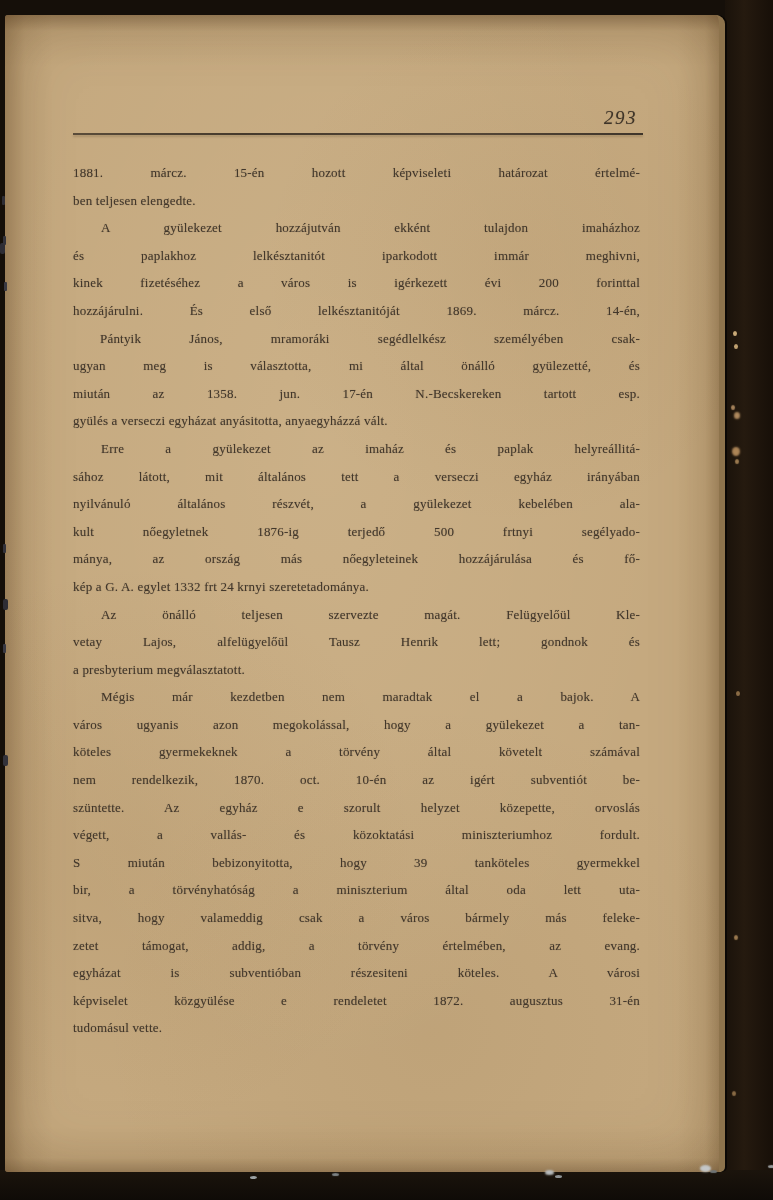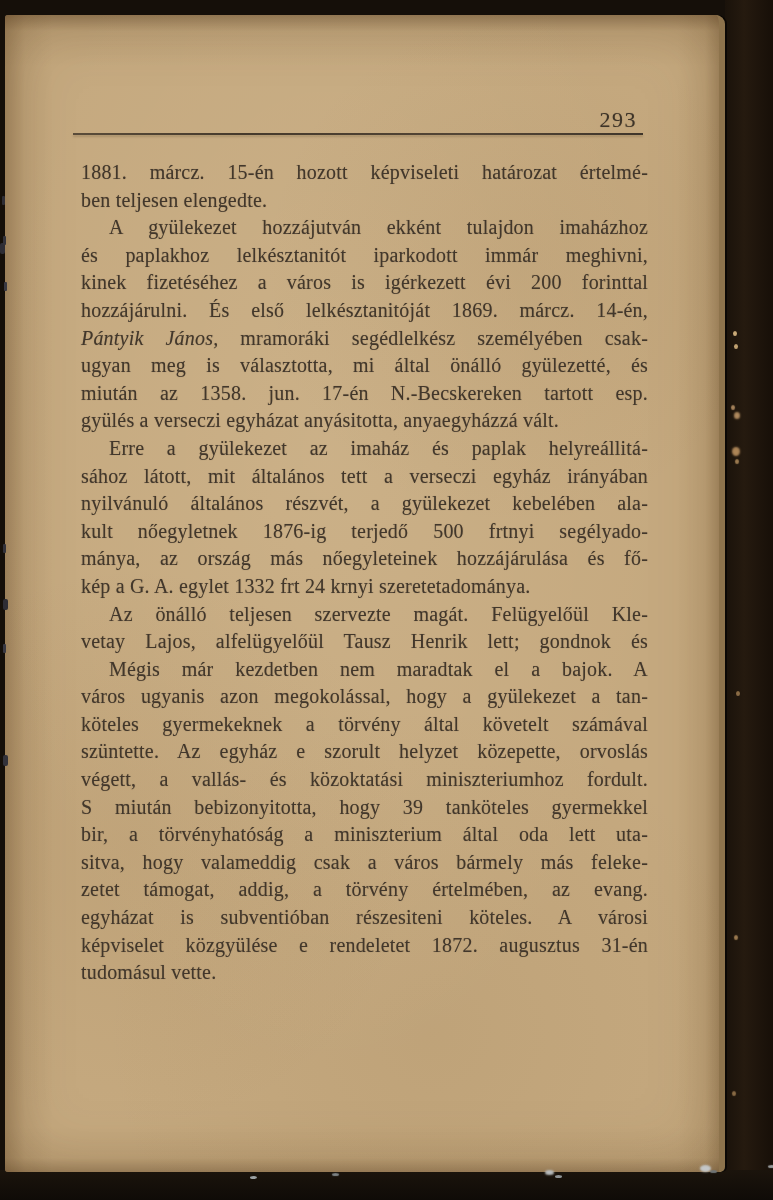--- a/index.html
+++ b/index.html
@@ -36,40 +36,41 @@
       linear-gradient(270deg, rgba(80,55,25,0.28) 0px, rgba(80,55,25,0.08) 14px, rgba(0,0,0,0) 42px),
       linear-gradient(180deg, rgba(70,45,20,0.38) 0px, rgba(70,45,20,0.08) 16px, rgba(0,0,0,0) 52px),
       linear-gradient(0deg, rgba(70,45,20,0.30) 0px, rgba(70,45,20,0.06) 14px, rgba(0,0,0,0) 46px),
       var(--paper);
     border-right:6px solid #8d734c;
     border-radius:3px 9px 5px 3px;
     box-shadow: inset 0 0 70px rgba(95,62,25,0.22), 2px 0 0 rgba(0,0,0,0.6);
   }
   .pagenum{
     position:absolute;top:92px;right:82px;
-    font-size:22px;letter-spacing:1.5px;color:#3e3428;
+    font-size:19px;letter-spacing:1.5px;color:#3e3428;
     text-shadow:0 0 1px rgba(62,52,40,0.4);
+    font-style:italic;
   }
   .rule{
     position:absolute;left:68px;top:118px;width:570px;height:2px;
     background:linear-gradient(90deg,#5a4c3a,#463a2c 30%,#544636 70%,#3f352a);
     box-shadow:0 2px 2px rgba(90,70,45,0.25);
   }
   .text-block{
-    position:absolute;left:76px;top:144px;width:567px;
+    position:absolute;left:68px;top:144px;width:567px;
     color:var(--ink);
-    font-size:20px;line-height:27.6px;
+    font-size:13px;line-height:27.6px;
     letter-spacing:0.2px;
     text-shadow:0 0 1px rgba(66,55,43,0.38);
   }
   .par{margin:0;}
   .line{text-align:justify;text-align-last:justify;}
   .line.last{text-align-last:left;}
   .par.indent .line:first-child{text-indent:28px;}
-  .italic{font-style:italic;}
+  .italic{margin-left:27px;}
   
   .dust-right{
     position:absolute;left:733px;top:331px;width:4px;height:5px;border-radius:50%;
     background:#c9a977;
     box-shadow:
       1px 13px 0 0 #bfa070,
       -2px 74px 1px 0 #a5825a,
       2px 82px 2px 1px #b08a5e,
       1px 118px 2px 2px #ad8557,
       2px 128px 1px 0 #9c7a50,
@@ -130,25 +131,27 @@
           <div class="line"><span>Erre a gyülekezet az imaház és paplak helyreállitá-</span></div>
           <div class="line"><span>sához látott, mit általános tett a verseczi egyház irányában</span></div>
           <div class="line"><span>nyilvánuló általános részvét, a gyülekezet kebelében ala-</span></div>
           <div class="line"><span>kult nőegyletnek 1876-ig terjedő 500 frtnyi segélyado-</span></div>
           <div class="line"><span>mánya, az ország más nőegyleteinek hozzájárulása és fő-</span></div>
           <div class="line last"><span>kép a G. A. egylet 1332 frt 24 krnyi szeretetadománya.</span></div>
         </div>
         <div class="par indent">
           <div class="line"><span>Az önálló teljesen szervezte magát. Felügyelőül Kle-</span></div>
           <div class="line"><span>vetay Lajos, alfelügyelőül Tausz Henrik lett; gondnok és</span></div>
+          <div class="line last"><span>a presbyterium megválasztatott.</span></div>
         </div>
         <div class="par indent">
           <div class="line"><span>Mégis már kezdetben nem maradtak el a bajok. A</span></div>
           <div class="line"><span>város ugyanis azon megokolással, hogy a gyülekezet a tan-</span></div>
           <div class="line"><span>köteles gyermekeknek a törvény által követelt számával</span></div>
+          <div class="line"><span>nem rendelkezik, 1870. oct. 10-én az igért subventiót be-</span></div>
           <div class="line"><span>szüntette. Az egyház e szorult helyzet közepette, orvoslás</span></div>
           <div class="line"><span>végett, a vallás- és közoktatási miniszteriumhoz fordult.</span></div>
           <div class="line"><span>S miután bebizonyitotta, hogy 39 tanköteles gyermekkel</span></div>
           <div class="line"><span>bir, a törvényhatóság a miniszterium által oda lett uta-</span></div>
           <div class="line"><span>sitva, hogy valameddig csak a város bármely más feleke-</span></div>
           <div class="line"><span>zetet támogat, addig, a törvény értelmében, az evang.</span></div>
           <div class="line"><span>egyházat is subventióban részesiteni köteles. A városi</span></div>
           <div class="line"><span>képviselet közgyülése e rendeletet 1872. augusztus 31-én</span></div>
           <div class="line last"><span>tudomásul vette.</span></div>
         </div>

